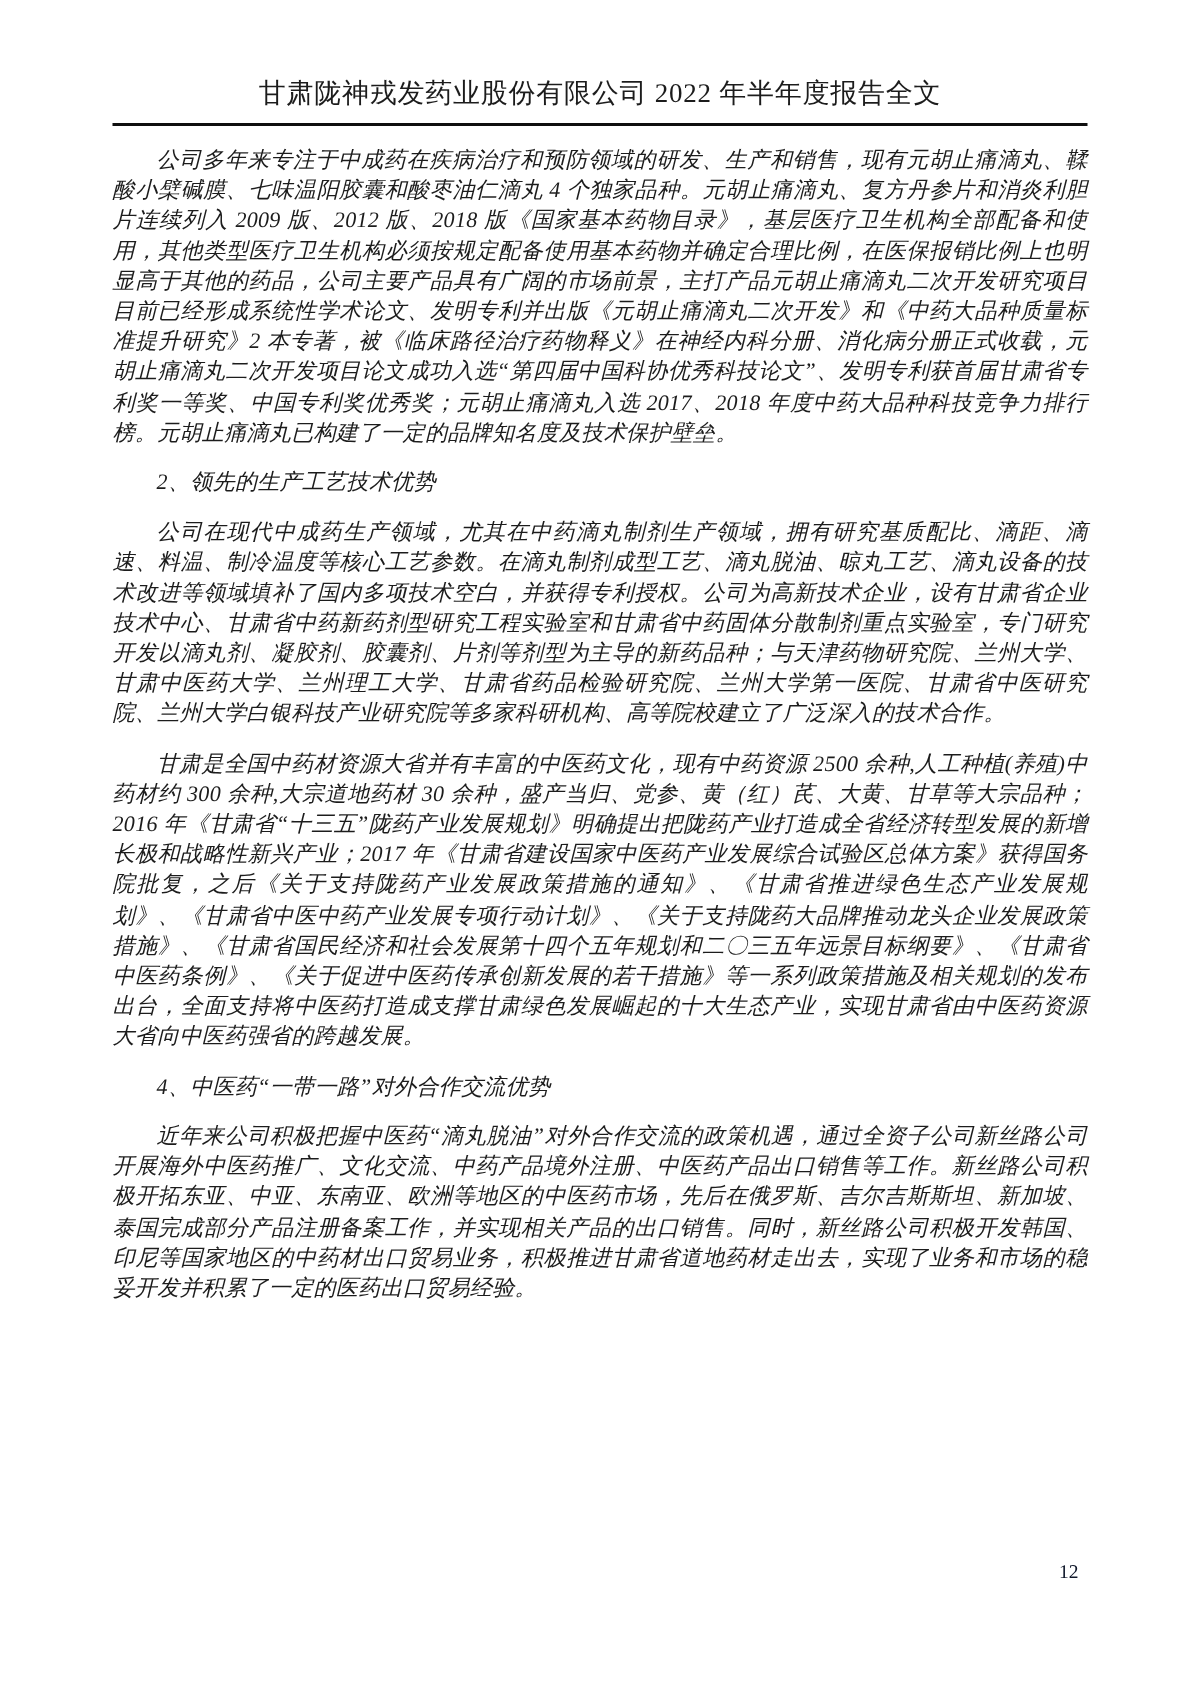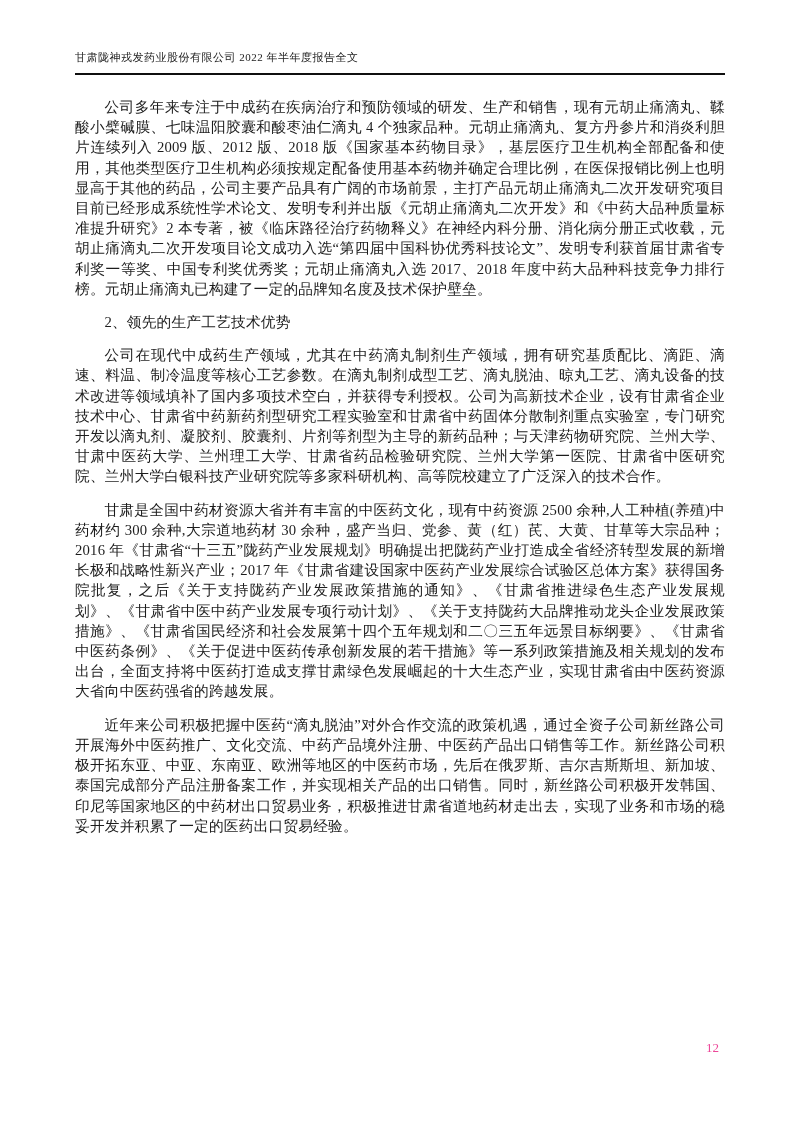--- a/index.html
+++ b/index.html
@@ -14,63 +14,65 @@
     background: #ffffff;
     font-family: "Liberation Serif", "DejaVu Serif", serif;
     color: #1c1c1c;
     overflow: hidden;
   }
   .header {
     position: absolute;
     top: 50px;
     left: 75px;
     width: 650px;
-    text-align: left;
-    font-size: 11px;
+    text-align: center;
+    font-size: 18px;
     letter-spacing: 0.5px;
     padding-bottom: 8px;
     border-bottom: 2px solid #0f0f0f;
     color: #1c1c1c;
   }
   .content {
     position: absolute;
     top: 97px;
     left: 75px;
     width: 650px;
     font-size: 14.7px;
     line-height: 20.2px;
     text-align: justify;
     letter-spacing: 0.2px;
   }
   .content p {
     margin: 0 0 13px 0;
     text-indent: 2em;
+    font-style: italic;
   }
   .content p.heading {
     margin: 7px 0 13px 0;
     font-weight: normal;
   }
   .page-number {
     position: absolute;
     top: 1040px;
     right: 74px;
     font-size: 13px;
-    color: #ec4899;
+    color: #0f172a;
   }
 </style>
 </head>
 <body>
 
 <div class="page">
 
   <div class="header">甘肃陇神戎发药业股份有限公司 2022 年半年度报告全文</div>
 
   <div class="content">
     <p>公司多年来专注于中成药在疾病治疗和预防领域的研发、生产和销售，现有元胡止痛滴丸、鞣酸小檗碱膜、七味温阳胶囊和酸枣油仁滴丸 4 个独家品种。元胡止痛滴丸、复方丹参片和消炎利胆片连续列入 2009 版、2012 版、2018 版《国家基本药物目录》，基层医疗卫生机构全部配备和使用，其他类型医疗卫生机构必须按规定配备使用基本药物并确定合理比例，在医保报销比例上也明显高于其他的药品，公司主要产品具有广阔的市场前景，主打产品元胡止痛滴丸二次开发研究项目目前已经形成系统性学术论文、发明专利并出版《元胡止痛滴丸二次开发》和《中药大品种质量标准提升研究》2 本专著，被《临床路径治疗药物释义》在神经内科分册、消化病分册正式收载，元胡止痛滴丸二次开发项目论文成功入选“第四届中国科协优秀科技论文”、发明专利获首届甘肃省专利奖一等奖、中国专利奖优秀奖；元胡止痛滴丸入选 2017、2018 年度中药大品种科技竞争力排行榜。元胡止痛滴丸已构建了一定的品牌知名度及技术保护壁垒。</p>
     <p class="heading">2、领先的生产工艺技术优势</p>
     <p>公司在现代中成药生产领域，尤其在中药滴丸制剂生产领域，拥有研究基质配比、滴距、滴速、料温、制冷温度等核心工艺参数。在滴丸制剂成型工艺、滴丸脱油、晾丸工艺、滴丸设备的技术改进等领域填补了国内多项技术空白，并获得专利授权。公司为高新技术企业，设有甘肃省企业技术中心、甘肃省中药新药剂型研究工程实验室和甘肃省中药固体分散制剂重点实验室，专门研究开发以滴丸剂、凝胶剂、胶囊剂、片剂等剂型为主导的新药品种；与天津药物研究院、兰州大学、甘肃中医药大学、兰州理工大学、甘肃省药品检验研究院、兰州大学第一医院、甘肃省中医研究院、兰州大学白银科技产业研究院等多家科研机构、高等院校建立了广泛深入的技术合作。</p>
     <p>甘肃是全国中药材资源大省并有丰富的中医药文化，现有中药资源 2500 余种,人工种植(养殖)中药材约 300 余种,大宗道地药材 30 余种，盛产当归、党参、黄（红）芪、大黄、甘草等大宗品种；2016 年《甘肃省“十三五”陇药产业发展规划》明确提出把陇药产业打造成全省经济转型发展的新增长极和战略性新兴产业；2017 年《甘肃省建设国家中医药产业发展综合试验区总体方案》获得国务院批复，之后《关于支持陇药产业发展政策措施的通知》、《甘肃省推进绿色生态产业发展规划》、《甘肃省中医中药产业发展专项行动计划》、《关于支持陇药大品牌推动龙头企业发展政策措施》、《甘肃省国民经济和社会发展第十四个五年规划和二〇三五年远景目标纲要》、《甘肃省中医药条例》、《关于促进中医药传承创新发展的若干措施》等一系列政策措施及相关规划的发布出台，全面支持将中医药打造成支撑甘肃绿色发展崛起的十大生态产业，实现甘肃省由中医药资源大省向中医药强省的跨越发展。</p>
+    <p class="heading">4、中医药“一带一路”对外合作交流优势</p>
     <p>近年来公司积极把握中医药“滴丸脱油”对外合作交流的政策机遇，通过全资子公司新丝路公司开展海外中医药推广、文化交流、中药产品境外注册、中医药产品出口销售等工作。新丝路公司积极开拓东亚、中亚、东南亚、欧洲等地区的中医药市场，先后在俄罗斯、吉尔吉斯斯坦、新加坡、泰国完成部分产品注册备案工作，并实现相关产品的出口销售。同时，新丝路公司积极开发韩国、印尼等国家地区的中药材出口贸易业务，积极推进甘肃省道地药材走出去，实现了业务和市场的稳妥开发并积累了一定的医药出口贸易经验。</p>
   </div>
 
   <div class="page-number">12</div>
 
 </div>
 
 </body></html>

